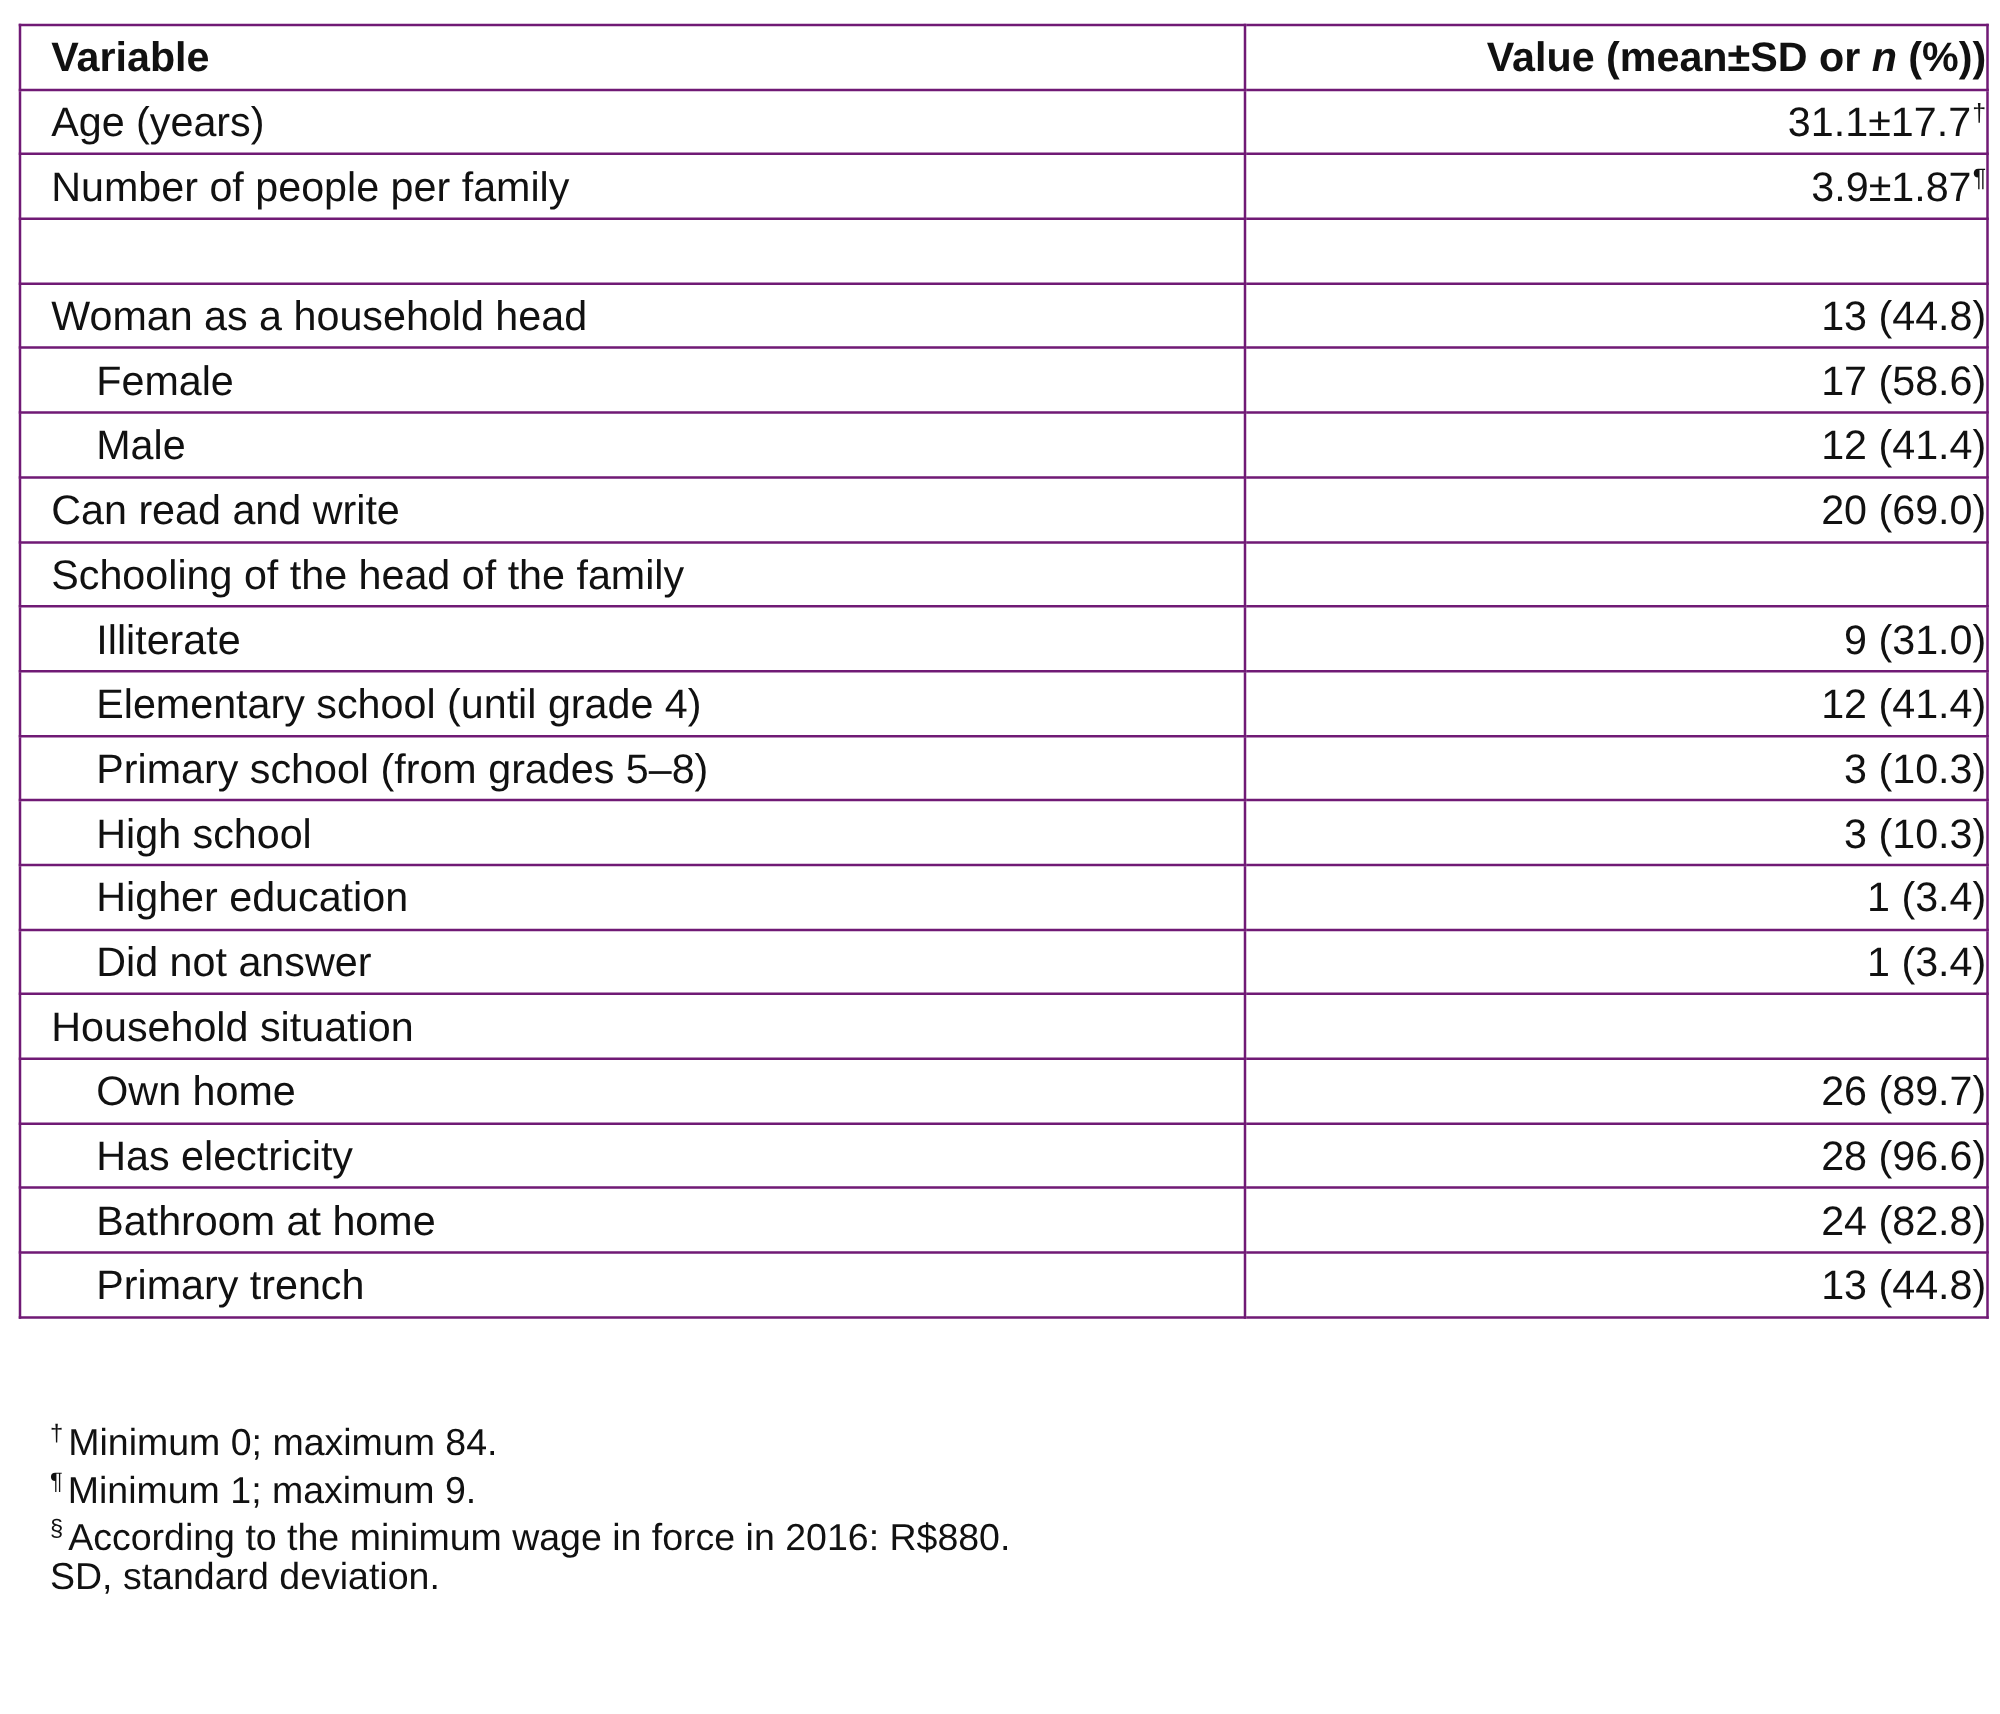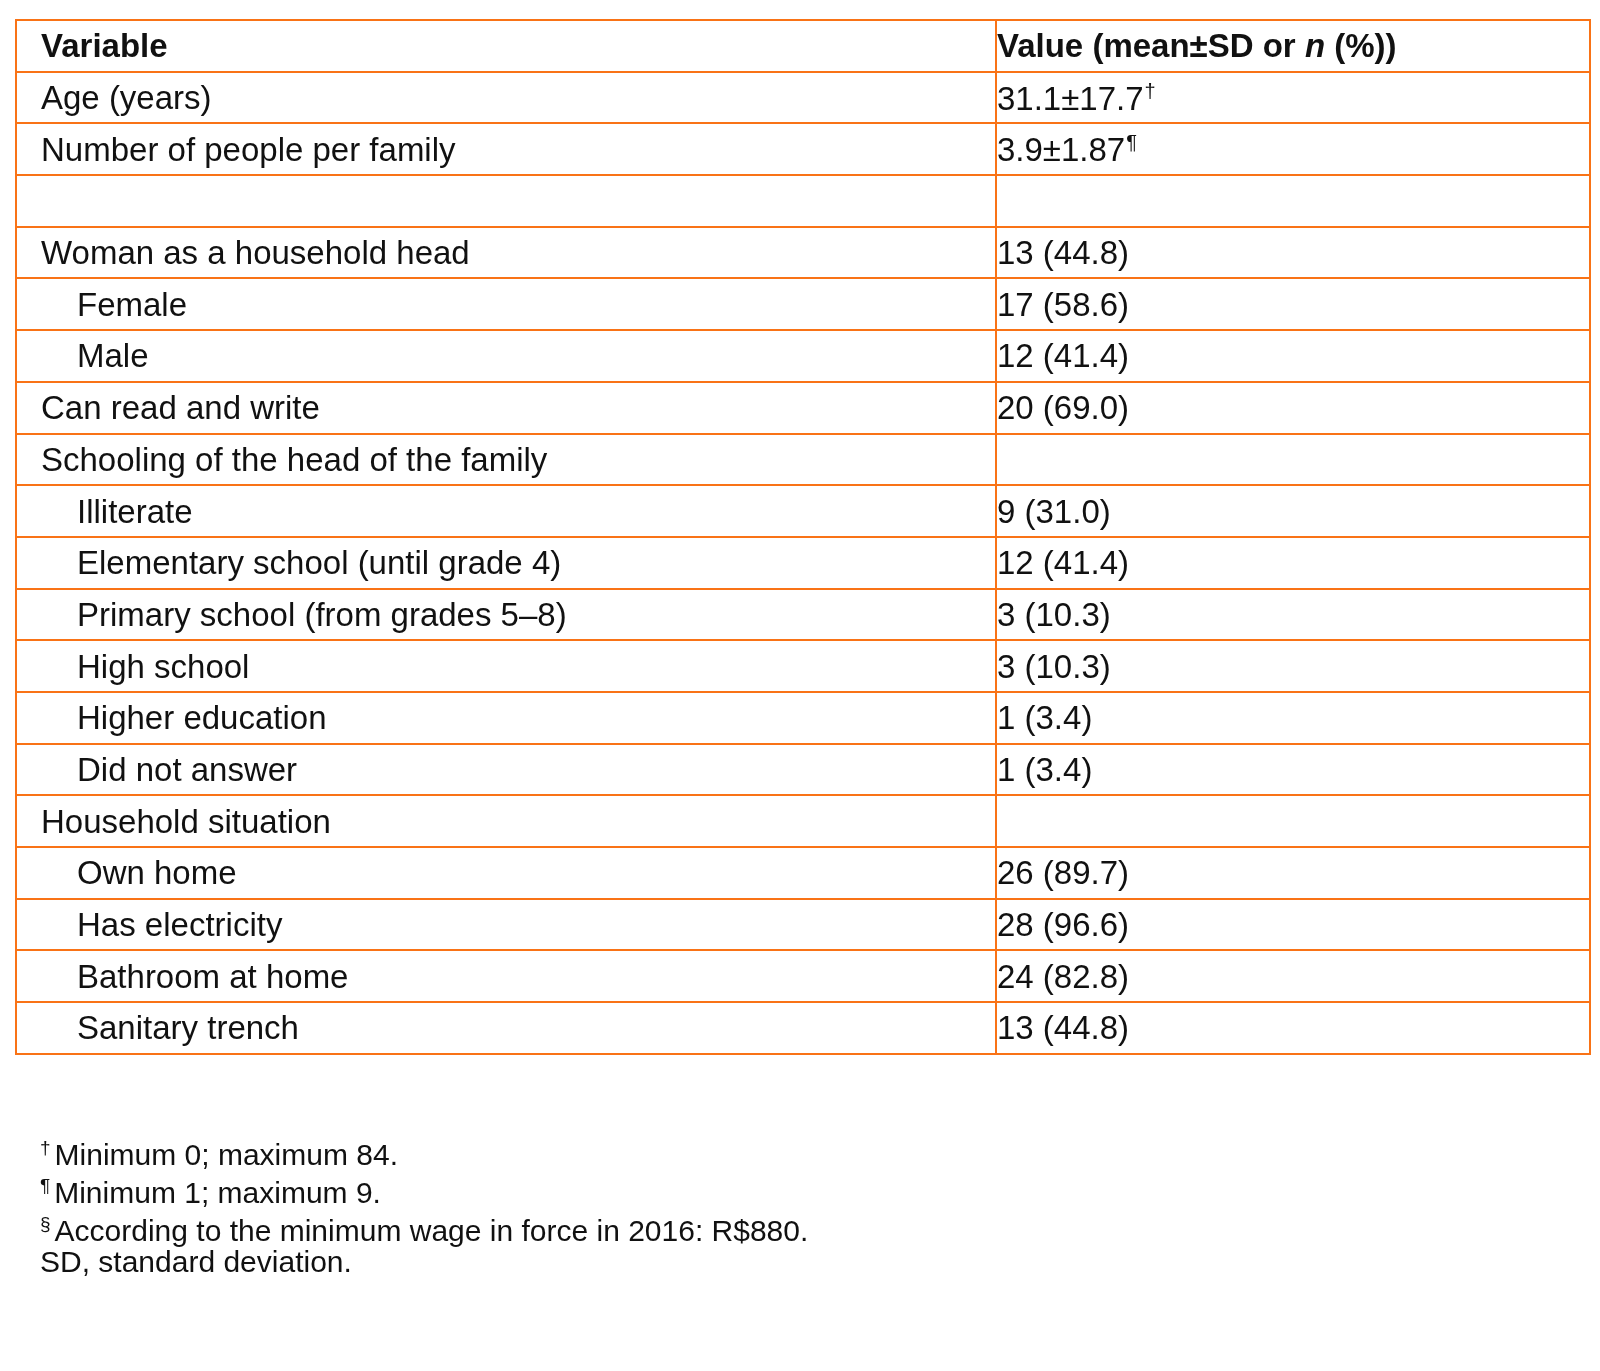--- a/index.html
+++ b/index.html
@@ -5,28 +5,28 @@
   html, body { margin: 0; padding: 0; background: #ffffff; }
   body { width: 1600px; height: 1371px; position: relative; font-family: "Liberation Sans", sans-serif; color: #111; }
   .tbl {
     position: absolute; left: 15px; top: 19px; width: 1574px;
     border-collapse: collapse; table-layout: fixed;
     border: 2px solid #1a1a1a;
   }
   .tbl col.c1 { width: 980px; }
   .tbl col.c2 { width: 594px; }
   .tbl td, .tbl th {
-    border: 2px solid #f97316;
+    border: 2px solid #701a75;
     height: 49.7px; padding: 0; font-size: 33px; line-height: 1;
     vertical-align: middle; white-space: nowrap; overflow: hidden;
   }
   .tbl th { font-weight: bold; }
   .tbl .var { text-align: left; padding-left: 24px; }
   .tbl .var.indent { padding-left: 60px; border-radius: 20px; }
-  .tbl .val { text-align: left; margin-top: 48px; }
+  .tbl .val { text-align: right; margin-top: 48px; }
   .tbl th.val { padding-left: 0; }
   .sup { font-size: 20px; vertical-align: 12px; margin-left: 1px; }
   .foot { position: absolute; left: 40px; top: 1132px; font-size: 30px; line-height: 31px; }
   .foot .fn { white-space: nowrap; }
   .foot .fsup { font-size: 19px; vertical-align: 11px; margin-right: 4px; }
   i { font-style: italic; }
 </style>
 </head>
 <body>
 
@@ -108,21 +108,21 @@
       </tr>
       <tr>
         <td class="var indent">Has electricity</td>
         <td class="val"><span>28 (96.6)</span></td>
       </tr>
       <tr>
         <td class="var indent">Bathroom at home</td>
         <td class="val"><span>24 (82.8)</span></td>
       </tr>
       <tr>
-        <td class="var indent">Sanitary trench</td>
+        <td class="var indent">Primary trench</td>
         <td class="val"><span>13 (44.8)</span></td>
       </tr>
     </tbody>
 </table>
 
 <div class="foot" id="foot">
     <div class="fn"><span class="fsup">†</span><span>Minimum 0; maximum 84.</span></div>
     <div class="fn"><span class="fsup">¶</span><span>Minimum 1; maximum 9.</span></div>
     <div class="fn"><span class="fsup">§</span><span>According to the minimum wage in force in 2016: R$880.</span></div>
     <div class="fn"><span>SD, standard deviation.</span></div>

